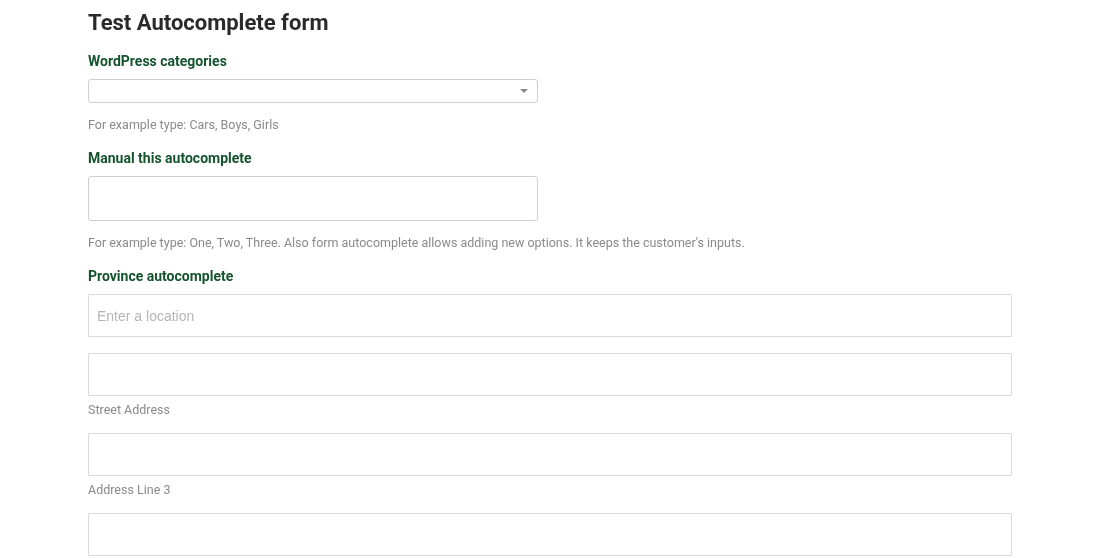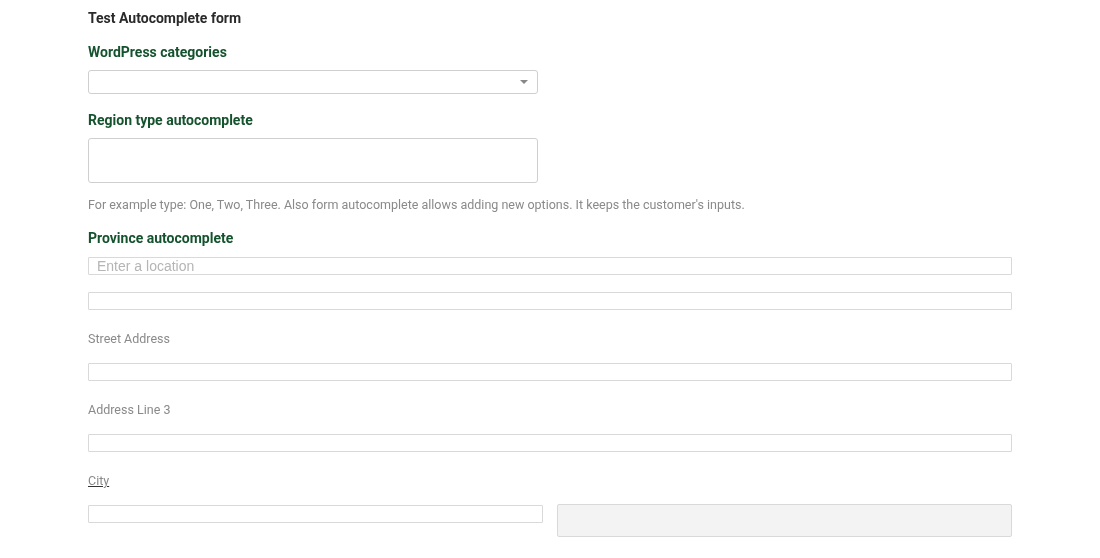--- a/index.html
+++ b/index.html
@@ -8,21 +8,21 @@
       padding: 0;
     }
     body {
       font-family: -apple-system, BlinkMacSystemFont, "Segoe UI", Roboto, Arial, sans-serif;
       background: #ffffff;
       padding: 10px 88px 20px 88px;
       color: #333;
       width: 1100px;
     }
     .form-title {
-      font-size: 14px;
+      font-size: 22px;
       font-weight: 700;
       color: #2a2a2a;
       margin-bottom: 18px;
     }
     .field-group {
       margin-bottom: 18px;
     }
     .field-label {
       font-size: 14px;
       font-weight: 700;
@@ -68,35 +68,35 @@
       height: 45px;
       border: 1px solid #cfcfcf;
       border-radius: 3px;
       background: #fff;
       padding: 8px 10px;
       font-size: 14px;
       color: #555;
     }
     .full-input {
       width: 100%;
-      height: 18px;
+      height: 43px;
       border: 1px solid #d9d9d9;
       border-radius: 1px;
       background: #fff;
       padding: 0 8px;
       font-size: 14px;
       color: #555;
     }
     .full-input::placeholder {
       color: #b5b5b5;
     }
     .sub-label {
       font-size: 12.5px;
       color: #8a8a8a;
-      margin-top: 21px;
+      margin-top: 6px;
       display: block;
     }
     .address-row {
       margin-bottom: 16px;
     }
     .two-col {
       display: flex;
       gap: 14px;
       text-decoration: underline;
     }
@@ -124,24 +124,25 @@
 <body>
 
 <h2 class="form-title">Test Autocomplete form</h2>
 
 <div class="field-group">
   <label class="field-label">WordPress categories</label>
   <div class="select-wrapper">
     <input type="text" class="select-input" readonly="" value="" style="">
     <span class="caret"></span>
   </div>
+  <div class="helper-text">For example type: Cars, Boys, Girls</div>
 </div>
 
 <div class="field-group">
-  <label class="field-label">Region type autocomplete</label>
+  <label class="field-label">Manual this autocomplete</label>
   <input type="text" class="text-box" value="" style="">
   <div class="helper-text">For example type: One, Two, Three. Also form autocomplete allows adding new options. It keeps the customer's inputs.</div>
 </div>
 
 <div class="field-group">
   <label class="field-label">Province autocomplete</label>
 
   <div class="address-row">
     <input type="text" class="full-input" placeholder="Enter a location" style="">
   </div>

